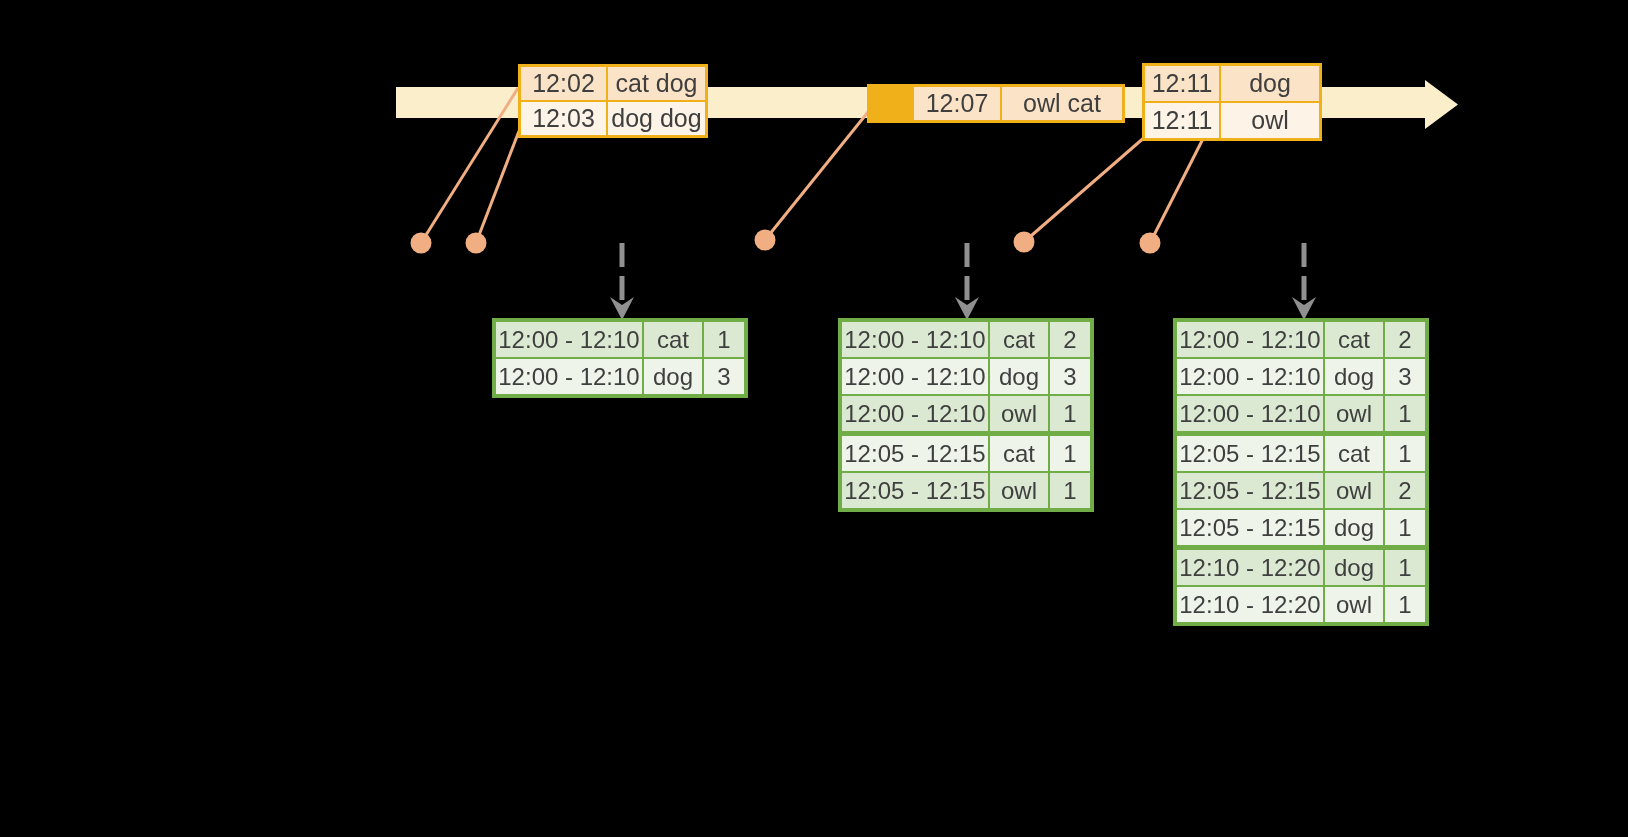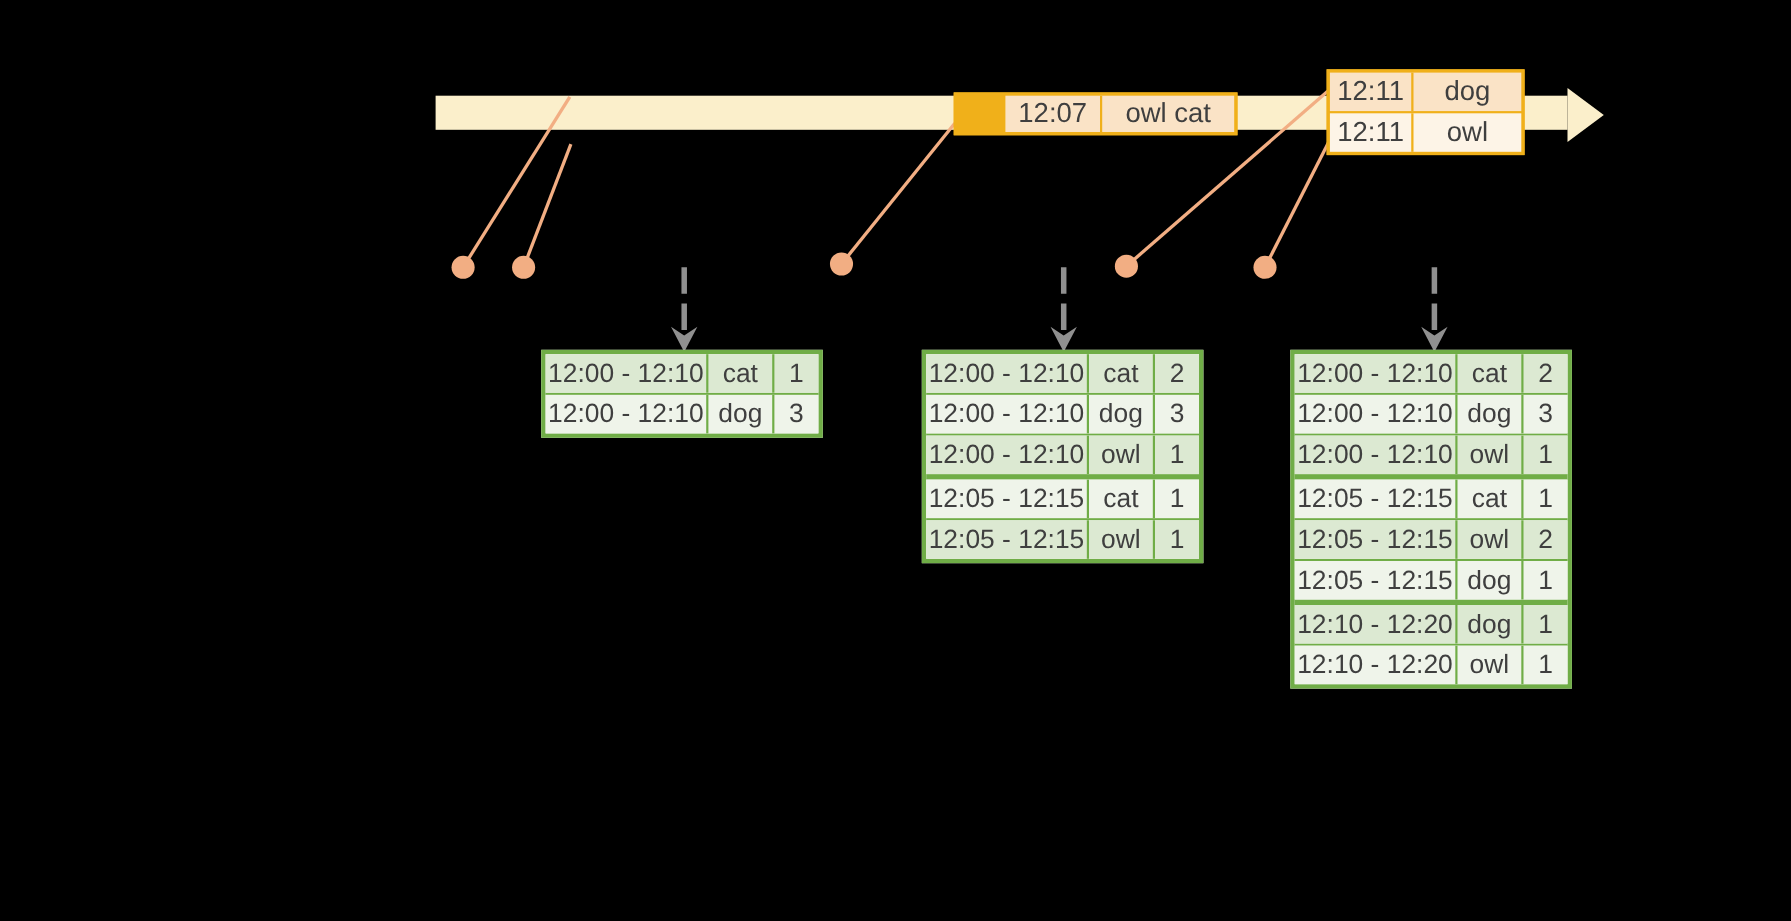--- a/index.html
+++ b/index.html
@@ -15,21 +15,21 @@
          font-size:25px;color:#3F3F3F;line-height:1;}
   .ecell + .ecell{border-left:2px solid #F0B01A;}
   .t3 .ecell{height:35px;}
   .t1 .c-time{width:85px;}  .t1 .c-words{width:97px;}
   .t2 .c-time{width:86px;}  .t2 .c-words{width:120px;}
   .t3 .c-time{width:74px;}  .t3 .c-words{width:98px;}
   .edark{background:#FAE3C6;}
   .elight{background:#FDF4E7;}
 
   
-  .rtable{position:absolute;z-index:2;border:4px solid #70AD47;background:#ffffff;}
+  .rtable{position:absolute;z-index:2;border:4px solid #70AD47;background:#be185d;}
   .rrow{display:flex;}
   .rrow + .rrow{border-top:2px solid #70AD47;}
   .rrow.group{border-top:5px solid #70AD47;}
   .rcell{height:35px;display:flex;align-items:center;justify-content:center;
          font-size:24px;color:#3F3F3F;line-height:1;}
   .rcell + .rcell{border-left:2px solid #70AD47;}
   .c-window{width:146px;}
   .c-word{width:58px;text-align:center;}
   .c-count{width:40px;}
   .tint{background:#DCE9D2;}
@@ -64,29 +64,39 @@
     <g>
       <line x1="967" y1="243" x2="967" y2="300" stroke="#909090" stroke-width="5" stroke-dasharray="24 9"></line>
       <polygon points="955,297 967,320 979,297 967,305" fill="#909090"></polygon>
     </g>
     <g>
       <line x1="1304" y1="243" x2="1304" y2="300" stroke="#909090" stroke-width="5" stroke-dasharray="24 9"></line>
       <polygon points="1292,297 1304,320 1316,297 1304,305" fill="#909090"></polygon>
     </g>
   </svg>
 
+  <div class="etable t1" style="left:518px;top:64px;">
+    <div class="erow">
+      <div class="ecell c-time edark">12:02</div>
+      <div class="ecell c-words edark">cat dog</div>
+    </div>
+    <div class="erow">
+      <div class="ecell c-time elight">12:03</div>
+      <div class="ecell c-words elight">dog dog</div>
+    </div>
+  </div>
 
   <div class="etable t2" style="left:867px;top:84px;padding-left:44px;">
     <div class="erow">
       <div class="ecell c-time edark">12:07</div>
       <div class="ecell c-words edark">owl cat</div>
     </div>
   </div>
 
-  <div class="etable t3" style="left:1206px;top:63px;">
+  <div class="etable t3" style="left:1142px;top:63px;">
     <div class="erow">
       <div class="ecell c-time edark">12:11</div>
       <div class="ecell c-words edark">dog</div>
     </div>
     <div class="erow">
       <div class="ecell c-time elight">12:11</div>
       <div class="ecell c-words elight">owl</div>
     </div>
   </div>
 

